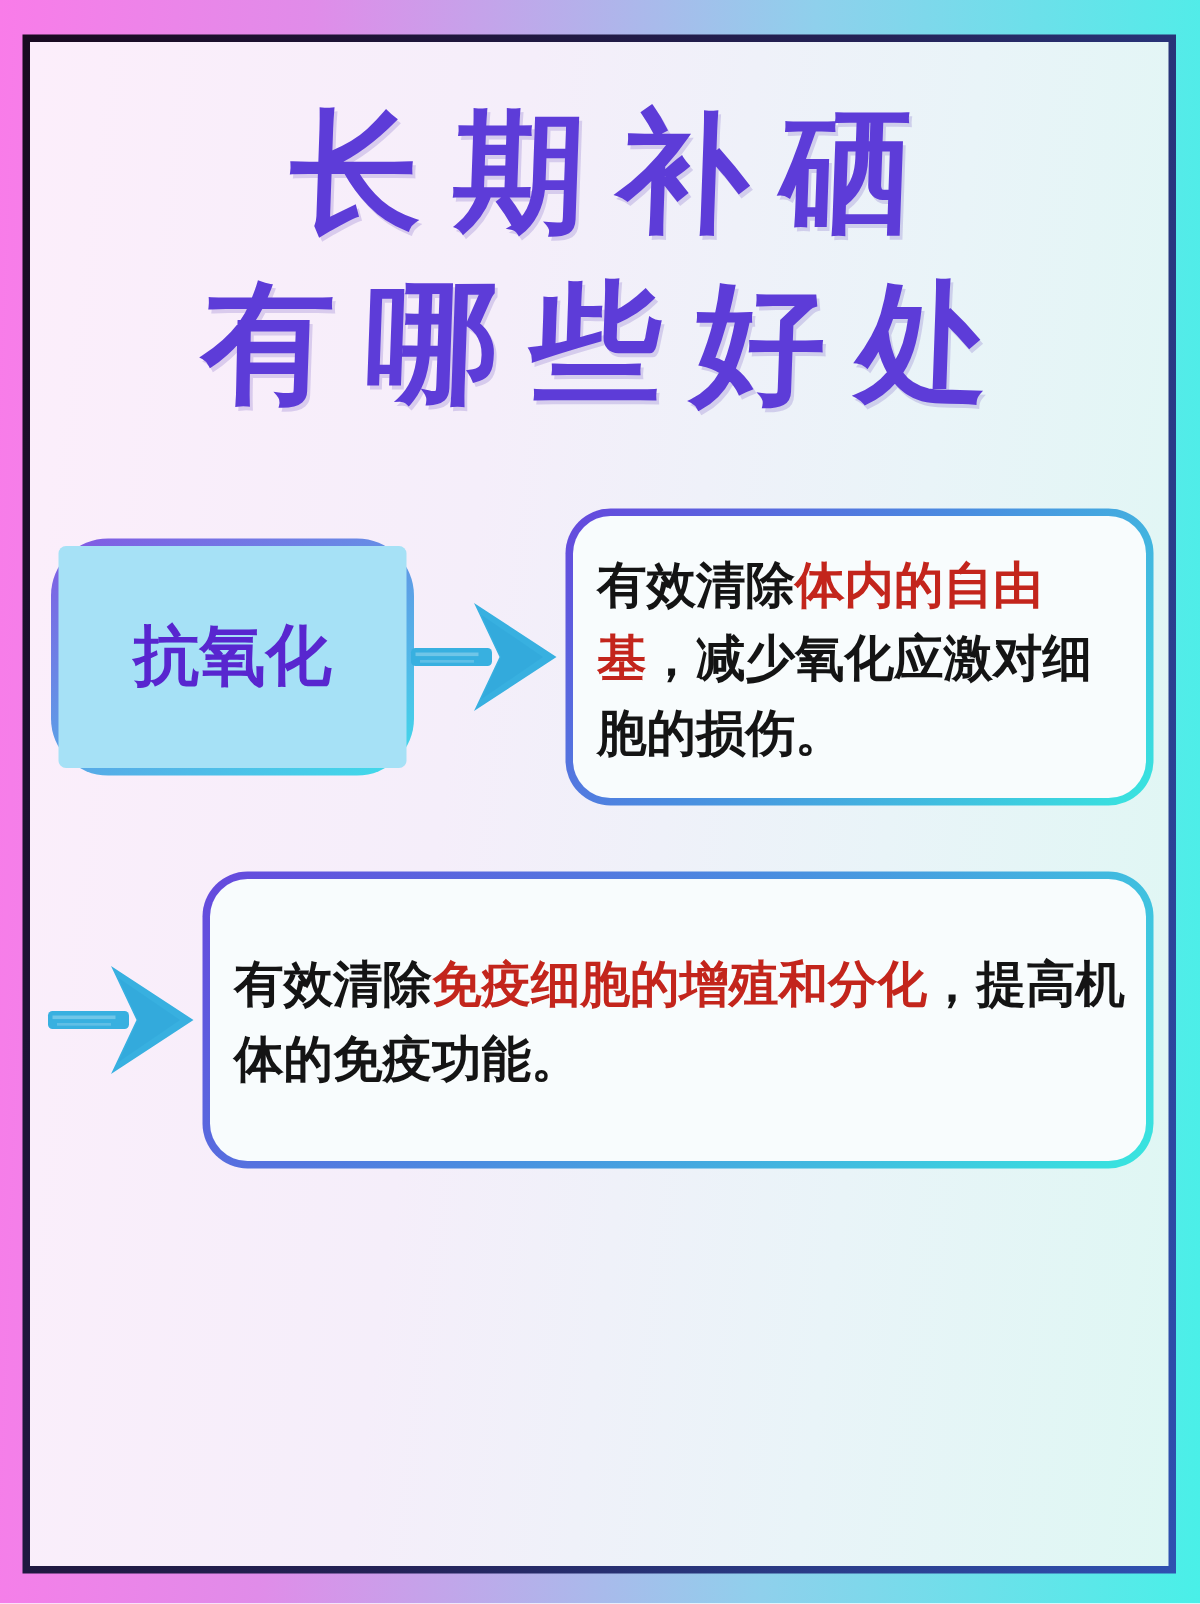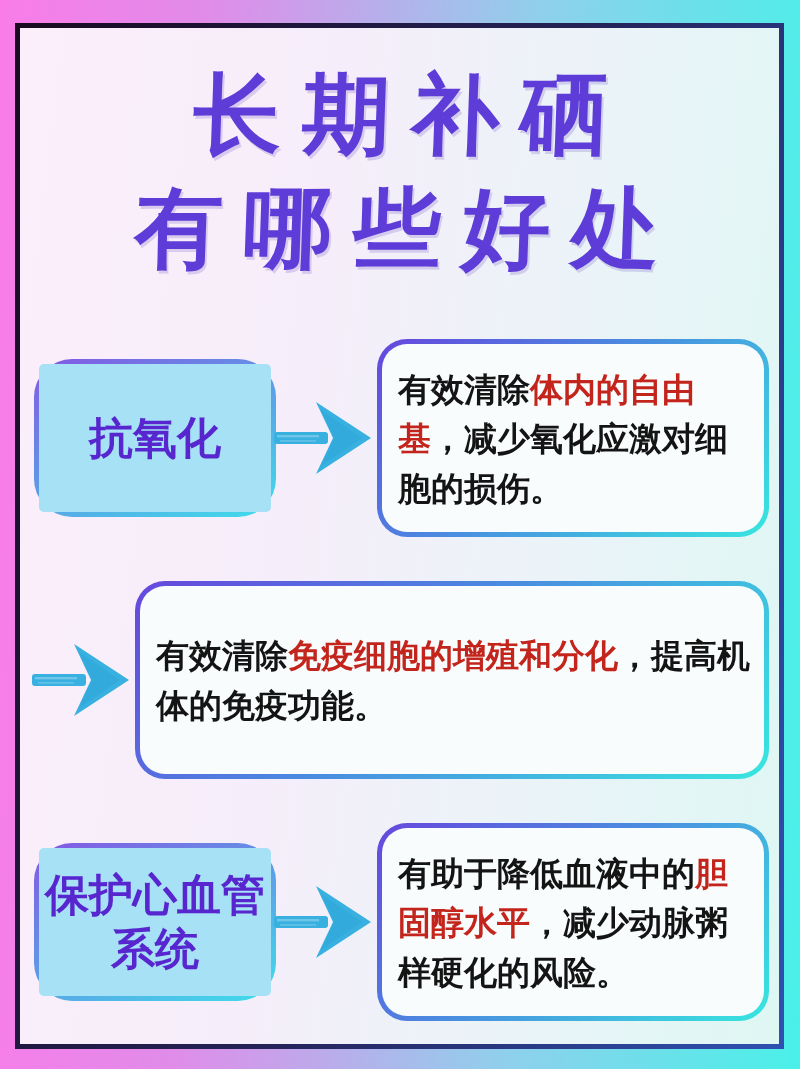--- a/index.html
+++ b/index.html
@@ -151,34 +151,17 @@
             <path d="M42 6 L97 42 L42 78 L59 42 Z" fill="#38b0e0"></path>
             <path d="M47 14 L88 42 L47 70 L60 42 Z" fill="#2fa6d8" opacity="0.55"></path>
           </svg>
           <div class="desc-wrap">
             <div class="desc-inner">
               <p><span>有效清除</span><span class="red">免疫细胞的增殖和分化</span><span>，提高机体的免疫功能。</span></p>
             </div>
           </div>
         </div>
 
-        <div class="row">
-          <div class="label-wrap">
-            <div class="label-inner">保护心血管系统</div>
-          </div>
-          <svg class="arrow-svg" viewBox="0 0 100 84">
-            <rect x="0" y="36" width="54" height="12" rx="3" fill="#38b0e0"></rect>
-            <rect x="3" y="39" width="42" height="2.4" fill="#ffffff" opacity="0.28"></rect>
-            <rect x="6" y="44" width="36" height="1.8" fill="#ffffff" opacity="0.2"></rect>
-            <path d="M42 6 L97 42 L42 78 L59 42 Z" fill="#38b0e0"></path>
-            <path d="M47 14 L88 42 L47 70 L60 42 Z" fill="#2fa6d8" opacity="0.55"></path>
-          </svg>
-          <div class="desc-wrap">
-            <div class="desc-inner">
-              <p><span>有助于降低血液中的</span><span class="red">胆固醇水平</span><span>，减少动脉粥样硬化的风险。</span></p>
-            </div>
-          </div>
-        </div>
 
       </div>
     </div>
   </div>
 </div>
 
 </body></html>

